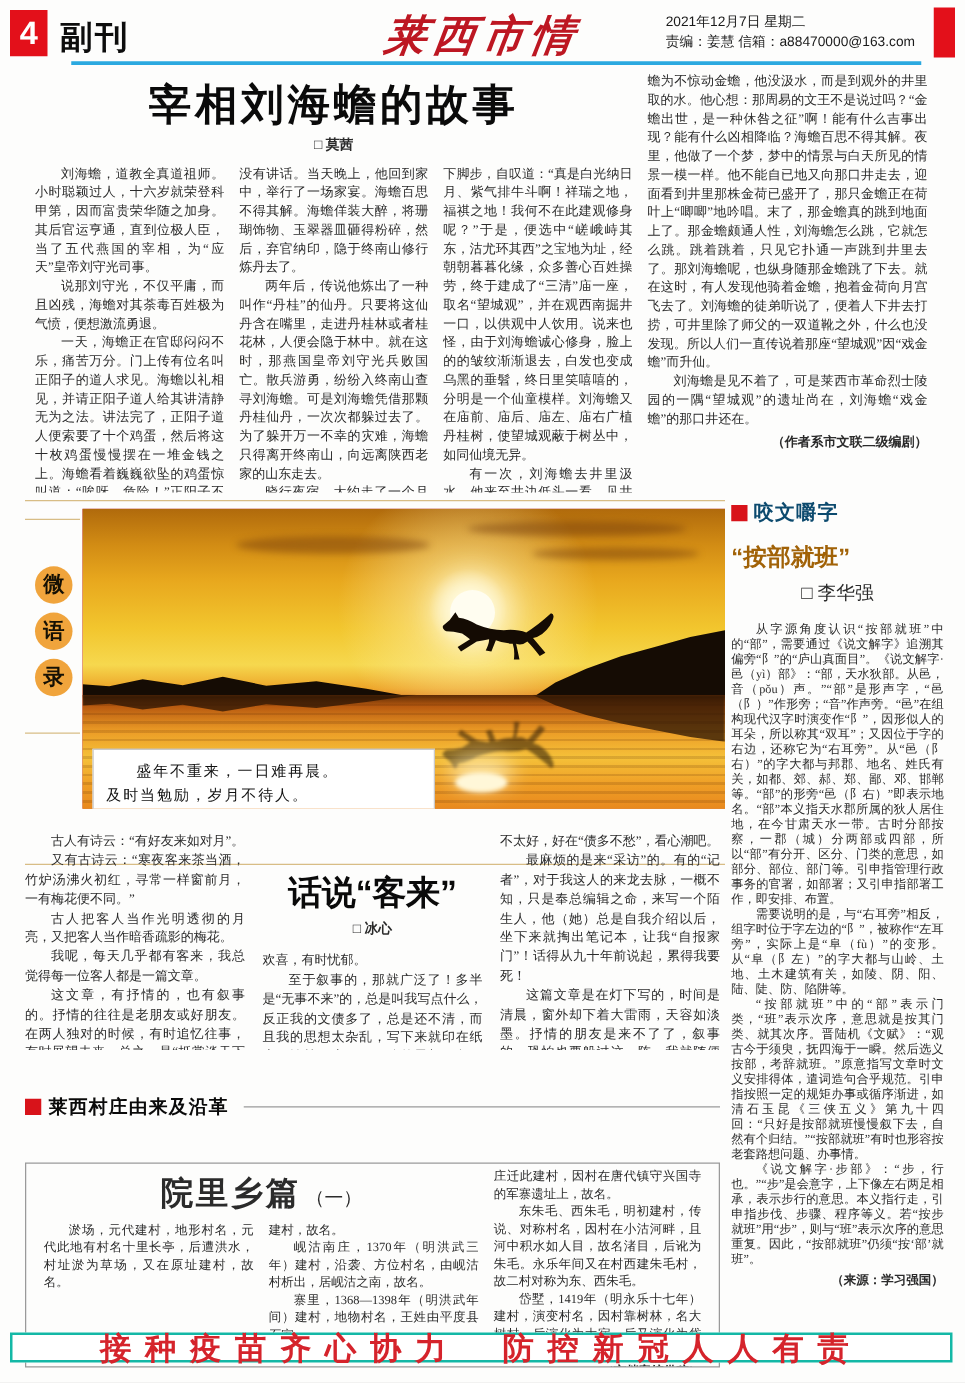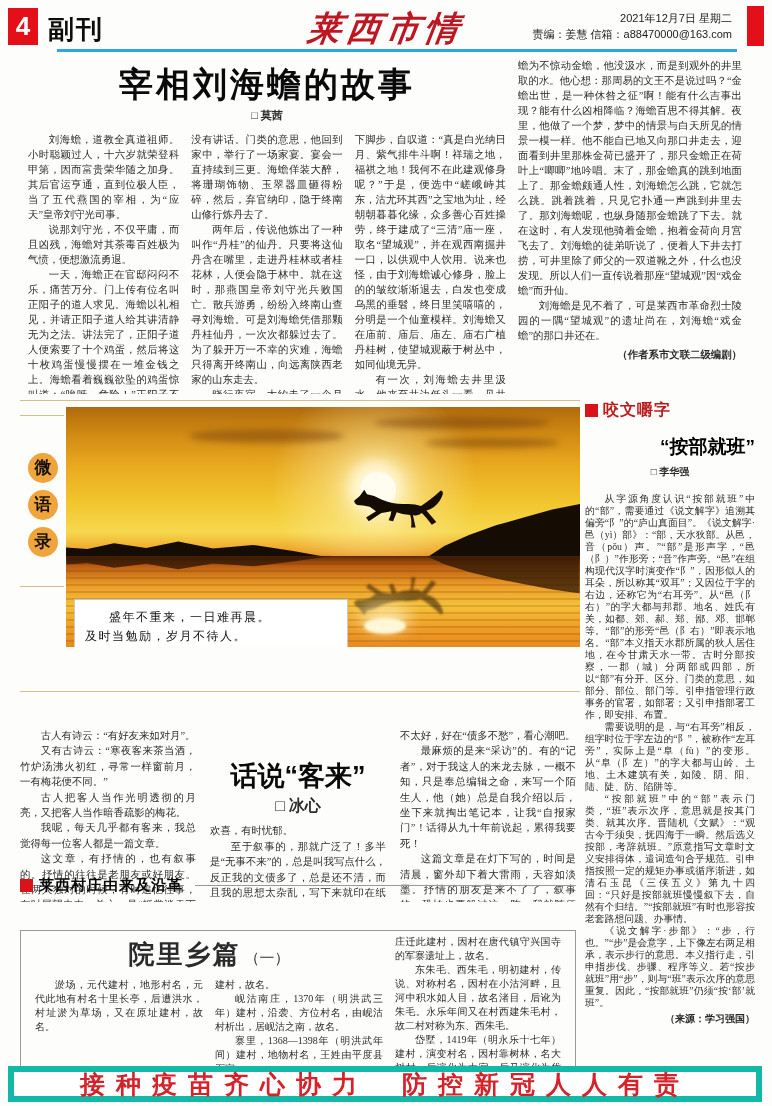--- a/index.html
+++ b/index.html
@@ -5,21 +5,21 @@
   html,body{margin:0;padding:0;background:#e9e9e9;}
   .page{position:relative;width:772px;height:1106px;background:#fdfdfc;margin:0 auto;overflow:hidden;
         font-family:"Liberation Serif", serif;color:#2b2b2b;}
   
   .hdr{position:absolute;left:8px;top:6px;width:756px;height:42px;}
   .pagenum{position:absolute;left:0;top:2px;width:30px;height:37px;background:#e3101a;color:#fff;
            font:bold 26px/37px "Liberation Sans", sans-serif;text-align:center;}
   .secname{position:absolute;left:40px;top:6px;font:bold 26px "Liberation Sans", sans-serif;color:#0d0d0d;letter-spacing:2px;}
   .masthead{position:absolute;left:50%;top:0;transform:translateX(-50%) skewX(-8deg);
             font:bold italic 34px "Liberation Serif", serif;color:#bd1722;letter-spacing:5px;white-space:nowrap;}
-  .dateblk{position:absolute;right:32px;top:4px;font:11px/16px "Liberation Sans", sans-serif;color:#1a1a1a;text-align:right;margin-left:48px;}
+  .dateblk{position:absolute;right:32px;top:4px;font:11px/16px "Liberation Sans", sans-serif;color:#1a1a1a;text-align:left;margin-left:48px;}
   .bookmark{position:absolute;right:0;top:0;width:17px;height:40px;background:#e3101a;}
   .cyanline{position:absolute;left:57px;top:49px;width:680px;height:3px;background:#2ba9e0;}
   
   .para{margin:0;text-indent:2em;text-align:justify;}
   .para.cont{text-indent:0;}
   
   .main-art{position:absolute;left:28px;top:58px;width:714px;height:334px;display:flex;gap:12px;}
   .ma-left{width:478px;flex:none;}
   .ma-title{text-align:center;font:bold 34px/1.2 "Liberation Sans", sans-serif;color:#0a0a0a;letter-spacing:3px;margin:6px 0 3px;}
   .ma-author{text-align:center;font-weight:bold;font-size:11px;margin-bottom:9px;}
@@ -61,49 +61,49 @@
   .sun-refl{position:absolute;left:58%;top:88%;width:42px;height:16px;background:#fff7d8;border-radius:50%;
        filter:blur(1.5px);box-shadow:0 -8px 16px 5px rgba(255,240,190,.75);}
   .horse{position:absolute;left:55%;top:31%;width:108px;height:66px;}
   .horse-refl{position:absolute;left:55%;top:63%;width:108px;height:66px;transform:scaleY(-1);opacity:.5;filter:blur(1.3px);}
   .quote-box{position:absolute;left:8px;top:192px;width:252px;height:58px;background:#fff;border:1px solid #c9c9c9;
        padding:8px 10px;font:12px/19px "Liberation Serif", serif;letter-spacing:1.5px;color:#111;}
   .quote-box .ql1{margin:0;text-indent:2em;}
   .quote-box .ql2{margin:0;}
   .quote-box .qa{margin:0;font-family:"Liberation Sans", sans-serif;font-weight:bold;letter-spacing:0;padding-left:42%;}
   
-  .guest{position:absolute;left:20px;top:728px;width:556px;height:174px;display:flex;gap:14px;overflow:hidden;}
+  .guest{position:absolute;left:20px;top:666px;width:556px;height:174px;display:flex;gap:14px;overflow:hidden;}
   .g-col{flex:1;font-size:10.4px;line-height:15.4px;overflow:hidden;}
   .g-title{text-align:center;font:bold 27px "Liberation Sans", sans-serif;color:#0a0a0a;margin:30px 0 4px;white-space:nowrap;}
-  .g-author{text-align:center;font-weight:bold;font-size:16px;margin-bottom:10px;}
+  .g-author{text-align:center;font-weight:bold;font-size:11px;margin-bottom:10px;}
   
   .vheader{position:absolute;left:20px;top:876px;width:556px;display:flex;align-items:center;gap:6px;}
   .red-sq{width:13px;height:13px;background:#d8131a;flex:none;}
   .vh-text{font:bold 15px "Liberation Sans", sans-serif;color:#0a0a0a;letter-spacing:1px;}
   .vh-line{flex:1;border-top:1px solid #9a9a9a;margin-left:6px;}
   .vbox{position:absolute;left:20px;top:930px;width:556px;height:164px;border:1px solid #9a9a9a;
         box-sizing:border-box;padding:4px 14px 6px;display:flex;gap:12px;overflow:hidden;}
   .v-left{width:348px;flex:none;}
   .v-title-row{text-align:center;margin:2px 0 6px;}
   .v-title{font:bold 26px "Liberation Sans", sans-serif;letter-spacing:2px;}
   .v-sub{font-size:15px;}
   .v-cols{display:flex;gap:12px;height:112px;overflow:hidden;}
   .v-col{flex:1;font-size:10px;line-height:14px;}
   .v-col3{flex:1;font-size:10px;line-height:14px;}
   .v-credit{text-align:right;font-weight:bold;font-size:10px;margin-top:2px;}
   
   .word{position:absolute;left:585px;top:400px;width:170px;}
   .w-header{display:flex;align-items:center;gap:5px;margin-bottom:12px;}
-  .w-htext{font:bold 16px "Liberation Sans", sans-serif;color:#b91c1c;letter-spacing:1px;}
-  .w-title{text-align:right;font:bold 19px/27px "Liberation Sans", sans-serif;color:#000000;}
-  .w-author{text-align:center;font-weight:bold;font-size:10px;margin:5px 0 14px;}
+  .w-htext{font:bold 16px "Liberation Sans", sans-serif;color:#0c4a6e;letter-spacing:1px;}
+  .w-title{text-align:left;font:bold 19px/27px "Liberation Sans", sans-serif;color:#a16207;}
+  .w-author{text-align:center;font-weight:normal;font-size:15px;margin:5px 0 14px;}
   .w-body{font-size:9.8px;line-height:12px;}
   .w-source{text-align:right;font-weight:bold;font-size:10px;margin-top:3px;}
   
-  .banner{position:absolute;left:8px;top:1066px;width:754px;height:36px;border:6px solid #14b8a6;
+  .banner{position:absolute;left:8px;top:1066px;width:754px;height:24px;border:2px solid #14b8a6;
           box-sizing:border-box;display:flex;align-items:center;justify-content:center;gap:34px;background:#fff;}
   .banner span{font:bold 25px "Liberation Serif", serif;color:#d5232b;letter-spacing:11px;white-space:nowrap;}
 </style>
 </head>
 <body>
 
 <div class="page">
 
   <div class="hdr">
     <div class="pagenum">4</div>
@@ -121,21 +121,21 @@
     <div class="ma-left">
       <div class="ma-title">宰相刘海蟾的故事</div>
       <div class="ma-author">□ 莫茜</div>
       <div class="ma-cols">
         <div class="ma-col">
             <p class="para">刘海蟾，道教全真道祖师。小时聪颖过人，十六岁就荣登科甲第，因而富贵荣华随之加身。其后官运亨通，直到位极人臣，当了五代燕国的宰相，为“应天”皇帝刘守光司事。</p>
             <p class="para">说那刘守光，不仅平庸，而且凶残，海蟾对其荼毒百姓极为气愤，便想激流勇退。</p>
             <p class="para">一天，海蟾正在官邸闷闷不乐，痛苦万分。门上传有位名叫正阳子的道人求见。海蟾以礼相见，并请正阳子道人给其讲清静无为之法。讲法完了，正阳子道人便索要了十个鸡蛋，然后将这十枚鸡蛋慢慢摆在一堆金钱之上。海蟾看着巍巍欲坠的鸡蛋惊叫道：“唉呀，危险！”正阳子不动声色地说：“这还算危险吗？那些高官厚禄、整天苦思冥想的人，那才如履薄冰，危险得很呢！”刘海蟾仿佛一下子明白了人世万事，久久地</p>
           </div>
         <div class="ma-col">
-            <p class="para cont">没有讲话。门类的意思，他回到家中，举行了一场家宴。宴会一直持续到三更。海蟾佯装大醉，将珊瑚饰物、玉翠器皿砸得粉碎，然后，弃官纳印，隐于终南山修行炼丹去了。</p>
+            <p class="para cont">没有讲话。当天晚上，他回到家中，举行了一场家宴。海蟾百思不得其解。海蟾佯装大醉，将珊瑚饰物、玉翠器皿砸得粉碎，然后，弃官纳印，隐于终南山修行炼丹去了。</p>
             <p class="para">两年后，传说他炼出了一种叫作“丹桂”的仙丹。只要将这仙丹含在嘴里，走进丹桂林或者桂花林，人便会隐于林中。就在这时，那燕国皇帝刘守光兵败国亡。散兵游勇，纷纷入终南山查寻刘海蟾。可是刘海蟾凭借那颗丹桂仙丹，一次次都躲过去了。为了躲开万一不幸的灾难，海蟾只得离开终南山，向远离陕西老家的山东走去。</p>
             <p class="para">晓行夜宿，大约走了一个月的工夫。一天，海蟾走到了莱西境内的一个小山坡前，被眼前的境况震住了。他看见山前不断有缕缕的紫烟袅袅升起，这紫烟中又不断放出金色的光芒。海蟾停</p>
           </div>
         <div class="ma-col">
             <p class="para cont">下脚步，自叹道：“真是白光纳日月、紫气排牛斗啊！祥瑞之地，福祺之地！我何不在此建观修身呢？”于是，便选中“嵯峨峙其东，沽尤环其西”之宝地为址，经朝朝暮暮化缘，众多善心百姓操劳，终于建成了“三清”庙一座，取名“望城观”，并在观西南掘井一口，以供观中人饮用。说来也怪，由于刘海蟾诚心修身，脸上的的皱纹渐渐退去，白发也变成乌黑的垂髫，终日里笑嘻嘻的，分明是一个仙童模样。刘海蟾又在庙前、庙后、庙左、庙右广植丹桂树，使望城观蔽于树丛中，如同仙境无异。</p>
             <p class="para">有一次，刘海蟾去井里汲水。他来至井边低头一看，见井里水面摇动着一株金色的荷花，那荷叶习习地放着金光。刘海蟾正看得出神，忽然一只金蟾跳到荷叶上，它瞪着两只墨翠般的眼睛，仿佛在与刘海蟾诉说些什么。刘海</p>
           </div>
       </div>
     </div>
     <div class="ma-col4">

